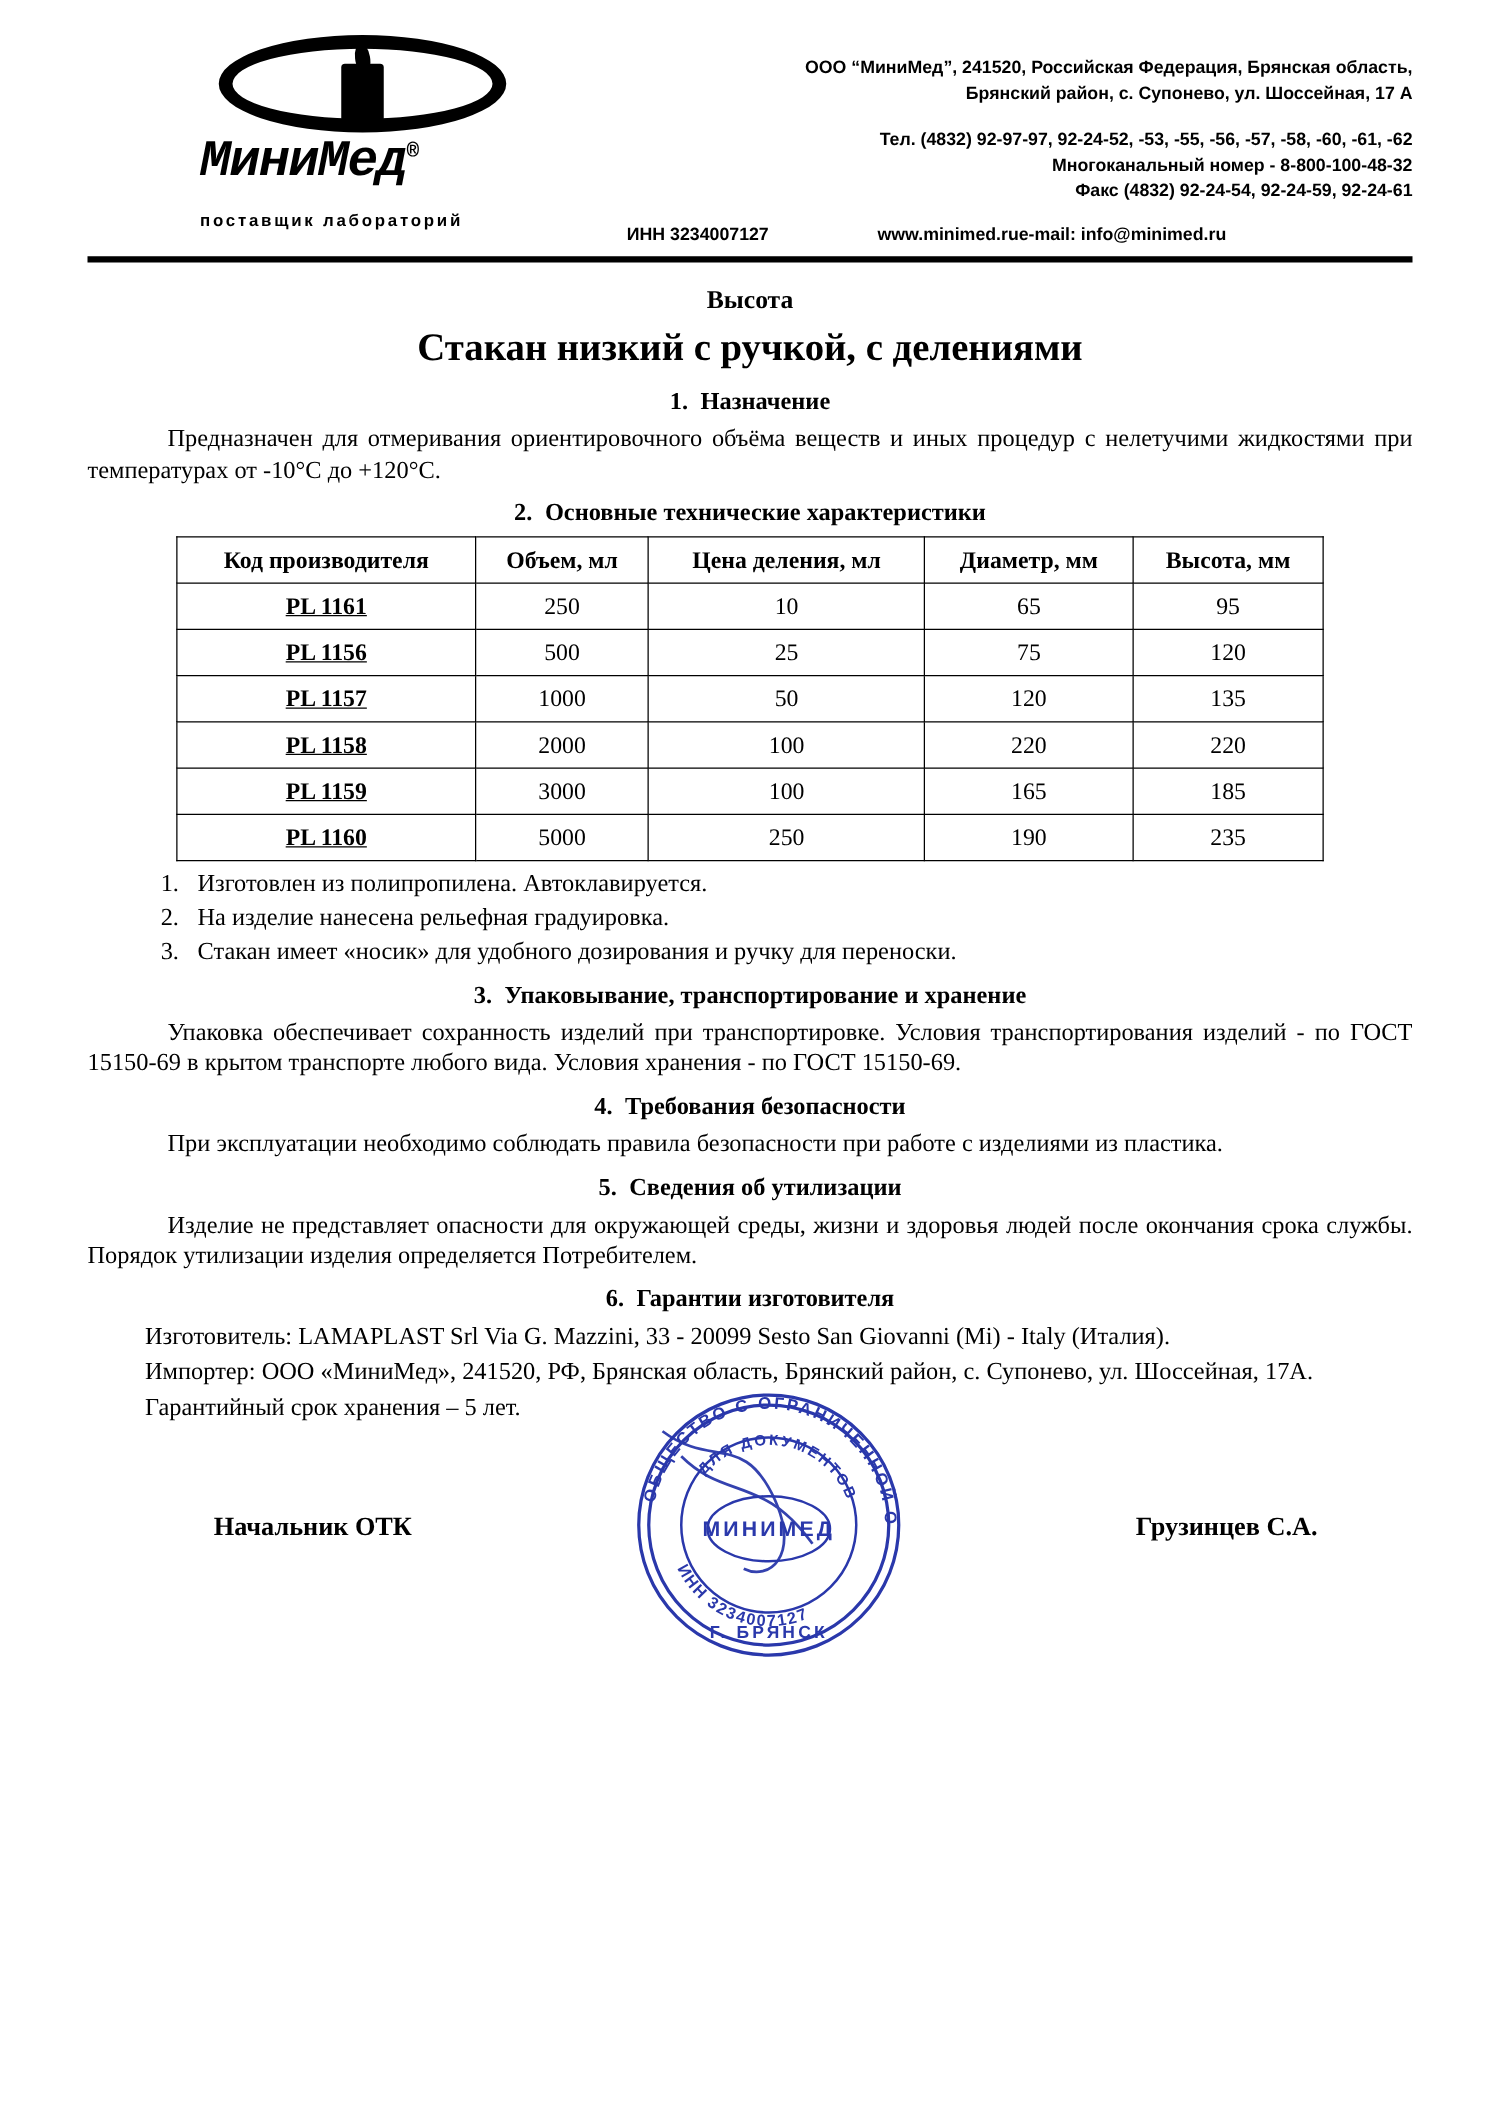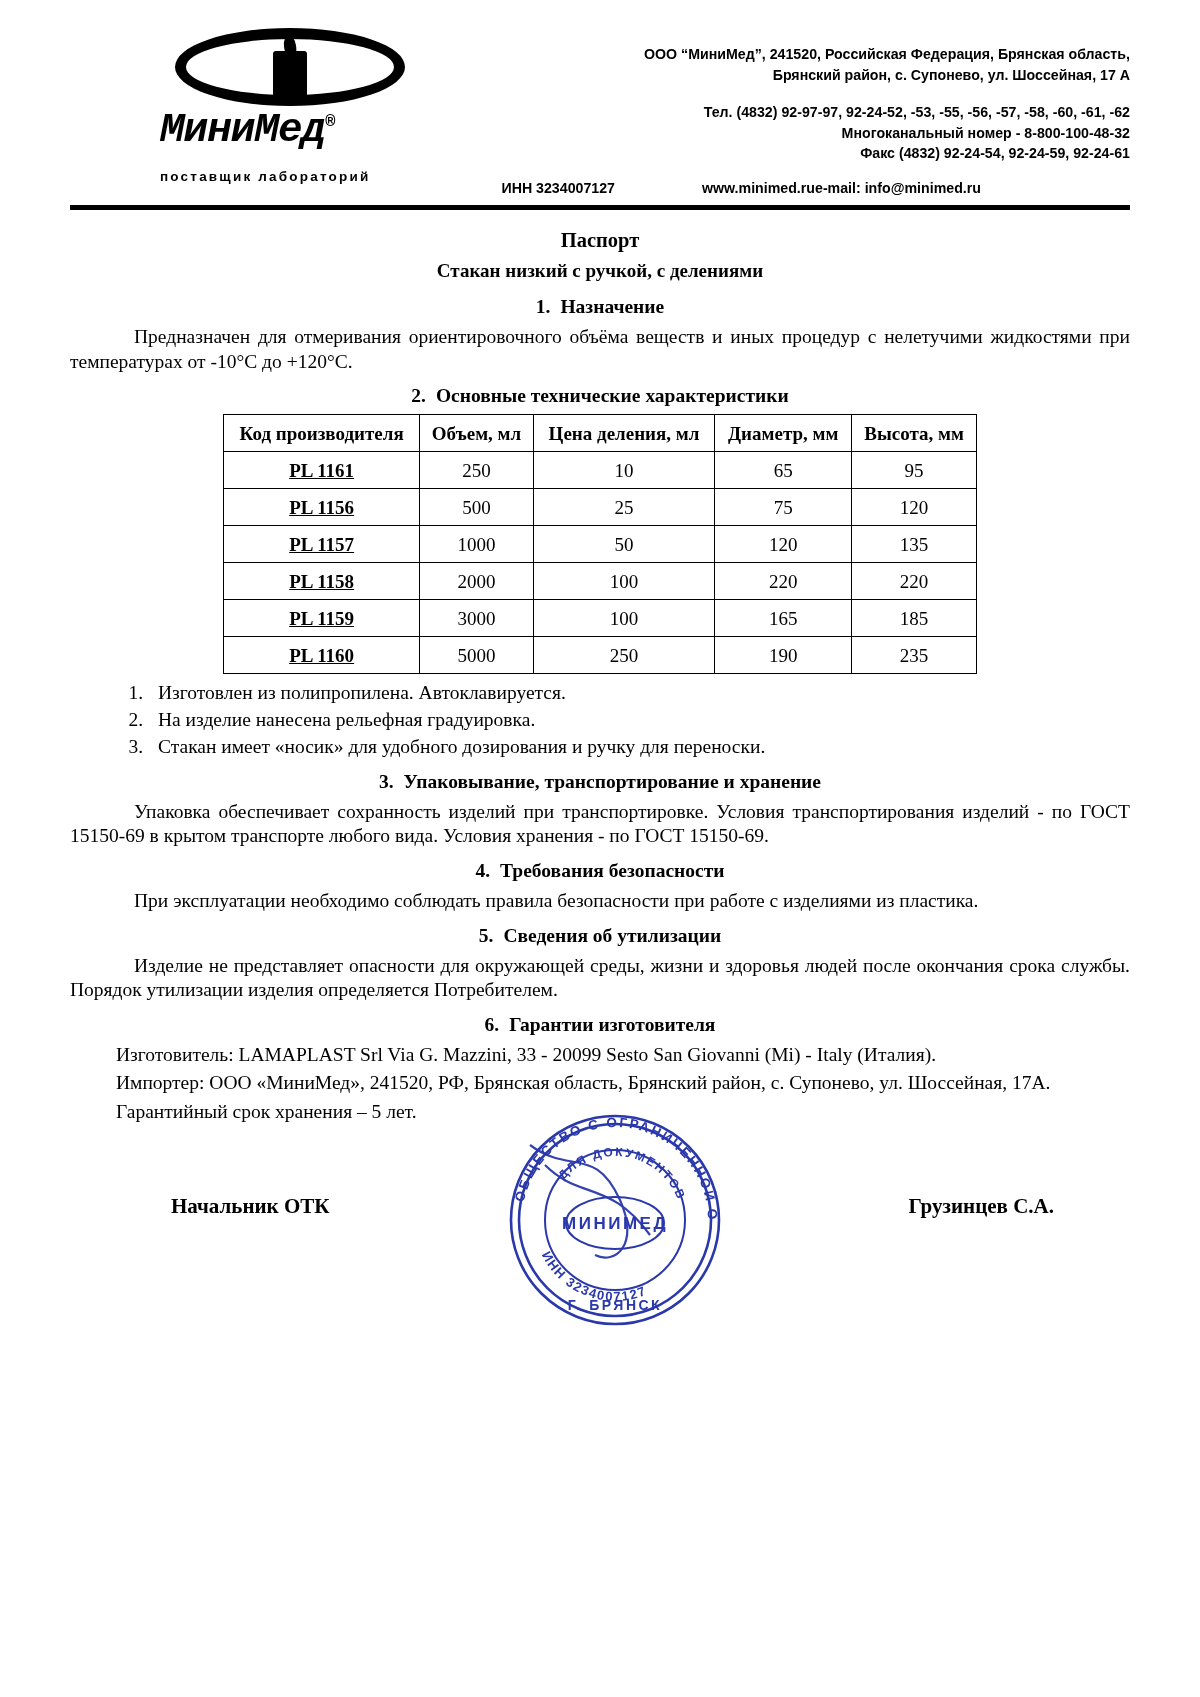--- a/index.html
+++ b/index.html
@@ -130,21 +130,21 @@
   }
   .doc-title {
     text-align: center;
     font-weight: bold;
     font-size: 20.5px;
     margin-bottom: 6px;
   }
   .doc-subtitle {
     text-align: center;
     font-weight: bold;
-    font-size: 19px;
+    font-size: 31px;
     margin-bottom: 12px;
   }
   .section-head {
     text-align: center;
     font-weight: bold;
     font-size: 19.5px;
     margin: 10px 0 6px 0;
   }
   .section-head .num {
     margin-right: 10px;
@@ -154,21 +154,21 @@
     text-align: justify;
     text-indent: 64px;
   }
   p.para.noindent {
     text-indent: 0;
   }
 
   
   table.specs {
     border-collapse: collapse;
-    width: 754px;
+    width: 918px;
     margin: 4px auto 6px auto;
     font-size: 19px;
   }
   table.specs th, table.specs td {
     border: 1.5px solid #000;
     padding: 4px 6px;
     text-align: center;
     height: 28px;
   }
   table.specs th {
@@ -239,21 +239,21 @@
         <span class="cb-inn">ИНН 3234007127</span>
         <span class="cb-site">www.minimed.ru</span>
         <span>e-mail: info@minimed.ru</span>
       </div>
     </div>
   </div>
   <div class="header-rule"></div>
 
   <div class="content">
 
-    <div class="doc-title">Паспорт</div>
+    <div class="doc-title">Высота</div>
     <div class="doc-subtitle">Стакан низкий с ручкой, с делениями</div>
 
     <div class="section-head">
       <span class="num">1.</span><span>Назначение</span>
     </div>
     <p class="para">Предназначен для отмеривания ориентировочного объёма веществ и иных процедур с нелетучими жидкостями при температурах от -10°C до +120°C.</p>
 
     <div class="section-head">
       <span class="num">2.</span><span>Основные технические характеристики</span>
     </div>

